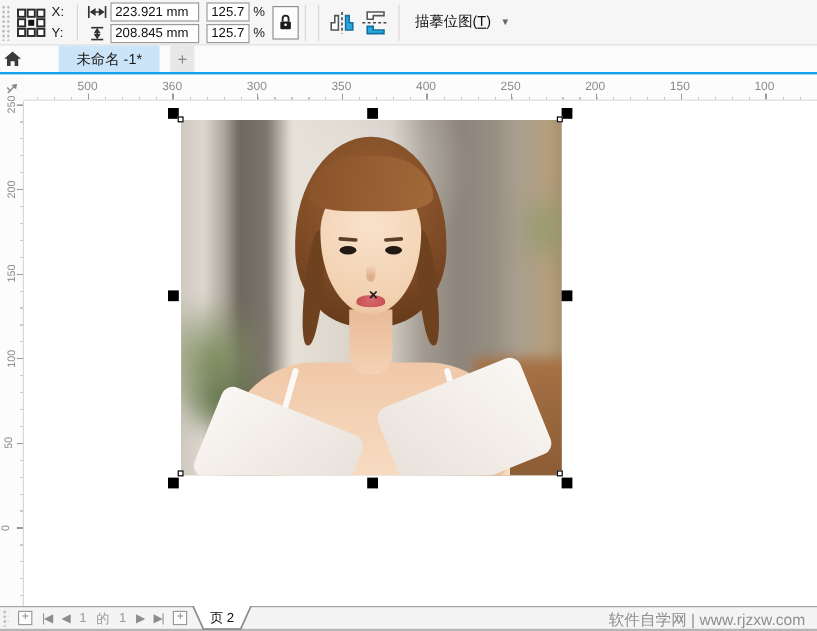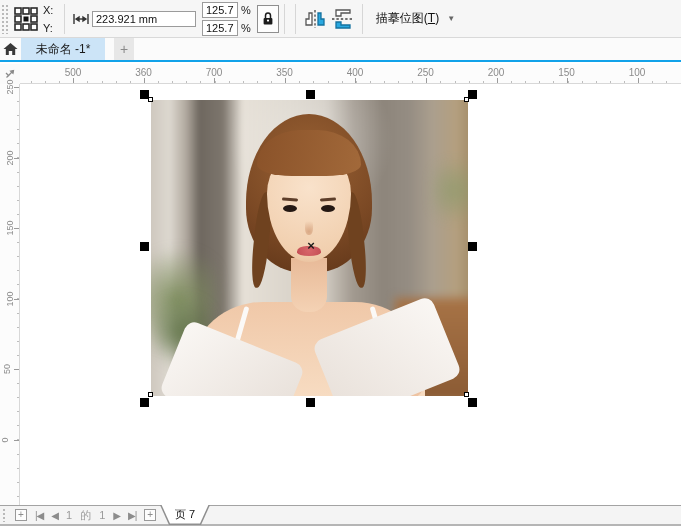--- a/index.html
+++ b/index.html
@@ -13,39 +13,39 @@
   .grip { width:7px; height:30px; margin-left:1px;
     background-image:radial-gradient(circle,#b9b9b9 1px,transparent 1.2px); background-size:4px 4px; }
   .sep { width:1px; height:30px; background:#d6d6d6; margin:0 5px; flex:none; }
   .pb-group { display:flex; align-items:center; flex:none; }
   .pos-icon { width:26px; height:26px; margin:0 4px 0 5px; flex:none; }
   .field-col { display:flex; flex-direction:column; gap:2px; }
   .field-row { display:flex; align-items:center; height:16px; }
   .pb-label { font-size:11px; width:16px; text-align:left; color:#1a1a1a; }
   .pb-input { width:96px; height:16px; border:1px solid #9b9b9b; background:#fff; font-family:"Liberation Sans",sans-serif;
     font-size:11px; padding:0 3px; color:#111; }
-  .pb-input.size { width:104px; }
+  .pb-input.size { width:74px; }
   .pb-input.scale { width:36px; }
   .pb-input.rot { width:44px; height:18px; }
   .dim-icon { width:16px; height:12px; margin:0 3px; flex:none; }
   .pct { font-size:11px; margin-left:3px; }
   .lock-btn { width:22px; height:28px; border:1px solid #8f8f8f; background:#fdfdfd; display:flex;
     align-items:center; justify-content:center; margin-left:6px; }
   .tool-btn { display:flex; align-items:center; justify-content:center; width:28px; height:28px; background:transparent; border:none; }
   .dial { width:9px; height:9px; border:1.5px solid #555; border-radius:50%; margin-left:8px; }
   .trace-btn { display:flex; align-items:center; gap:8px; padding:0 8px; height:30px; font-size:12px; color:#111; }
   .trace-btn u { text-decoration:underline; }
   .dd-arrow { font-size:8px; color:#666; }
 
   
   .tab-bar { position:absolute; left:0; top:38px; width:681px; height:24px; background:#fbfbfb;
     border-bottom:2px solid #12a2e9; display:flex; align-items:stretch; }
   .home-tab { width:21px; display:flex; align-items:center; justify-content:center; }
   .doc-tab { width:84px; background:#cce4f7; display:flex; align-items:center; justify-content:center;
-    font-size:12px; color:#1a1a1a; }
+    font-size:12px; color:#1a1a1a;margin-left:28px; }
   .plus-tab { width:20px; margin-left:9px; background:#e7e7e7; display:flex; align-items:center; justify-content:center;
     color:#8a8a8a; font-size:14px; }
 
   
   .workspace { position:absolute; left:0; top:64px; width:681px; height:441px; }
   .ruler-corner { position:absolute; left:0; top:0; width:20px; height:20px; background:#fafafa; display:flex; align-items:center; justify-content:center; }
   .h-ruler { position:absolute; left:20px; top:0; width:661px; height:20px; background:#fcfcfc; border-bottom:1px solid #d8d8d8;
     background-image:
       repeating-linear-gradient(90deg,#9a9a9a 0 1px,transparent 1px 70.6px),
       repeating-linear-gradient(90deg,#bdbdbd 0 1px,transparent 1px 14.12px);
@@ -163,20 +163,32 @@
           <g stroke="#333" stroke-width="1.4" fill="#333">
             <line x1="1" y1="1" x2="1" y2="11"></line>
               <line x1="15" y1="1" x2="15" y2="11"></line>
               <line x1="3" y1="6" x2="13" y2="6"></line>
             <polygon points="3,6 6,4 6,8"></polygon>
               <polygon points="13,6 10,4 10,8"></polygon>
           </g>
         </svg>
         <input class="pb-input size" value="223.921 mm" style="">
       </div>
+      <div class="field-row">
+        <svg class="dim-icon" viewBox="0 0 16 12">
+          <g stroke="#333" stroke-width="1.4" fill="#333" transform="rotate(90 8 6)">
+            <line x1="3" y1="1" x2="3" y2="11"></line>
+              <line x1="13" y1="1" x2="13" y2="11"></line>
+              <line x1="4.5" y1="6" x2="11.5" y2="6"></line>
+            <polygon points="4.5,6 7,4.4 7,7.6"></polygon>
+              <polygon points="11.5,6 9,4.4 9,7.6"></polygon>
+          </g>
+        </svg>
+        <input class="pb-input size" value="208.845 mm" style="">
+      </div>
     </div>
 
     <div class="field-col" style="margin-left:6px;">
       <div class="field-row">
         <input class="pb-input scale" value="125.7" style="">
         <span class="pct">%</span>
       </div>
       <div class="field-row">
         <input class="pb-input scale" value="125.7" style="">
         <span class="pct">%</span>
@@ -236,21 +248,21 @@
           <line x1="2.5" y1="9.5" x2="9.5" y2="2.5"></line>
           <polygon points="9.5,2.5 6.6,3.1 9,5.4"></polygon>
           <line x1="2" y1="5" x2="5" y2="8"></line>
         </g>
       </svg>
     </div>
 
     <div class="h-ruler">
       <span style="left:53px">500</span>
       <span style="left:123.5px">360</span>
-      <span style="left:194px">700</span>
+      <span style="left:194px">300</span>
       <span style="left:264.5px">350</span>
       <span style="left:335px">400</span>
       <span style="left:405.5px">250</span>
       <span style="left:476px">200</span>
       <span style="left:546.5px">150</span>
       <span style="left:617px">100</span>
     </div>
 
     <div class="v-ruler">
       <span style="top:3px">250</span>
@@ -315,18 +327,19 @@
     <span class="nav-btn">|◀</span>
     <span class="nav-btn">◀</span>
     <span class="nav-num">1</span>
     <span class="nav-num">的</span>
     <span class="nav-num">1</span>
     <span class="nav-btn">▶</span>
     <span class="nav-btn">▶|</span>
     <div class="addpage">+</div>
 
     <div class="page-tab">
-      <div class="page-tab-inner">页 7</div>
-    </div>
-
+      <div class="page-tab-inner">页 2</div>
+    </div>
+
+    <div class="watermark">软件自学网 | www.rjzxw.com</div>
   </div>
 
 </div>
 
 </body></html>

